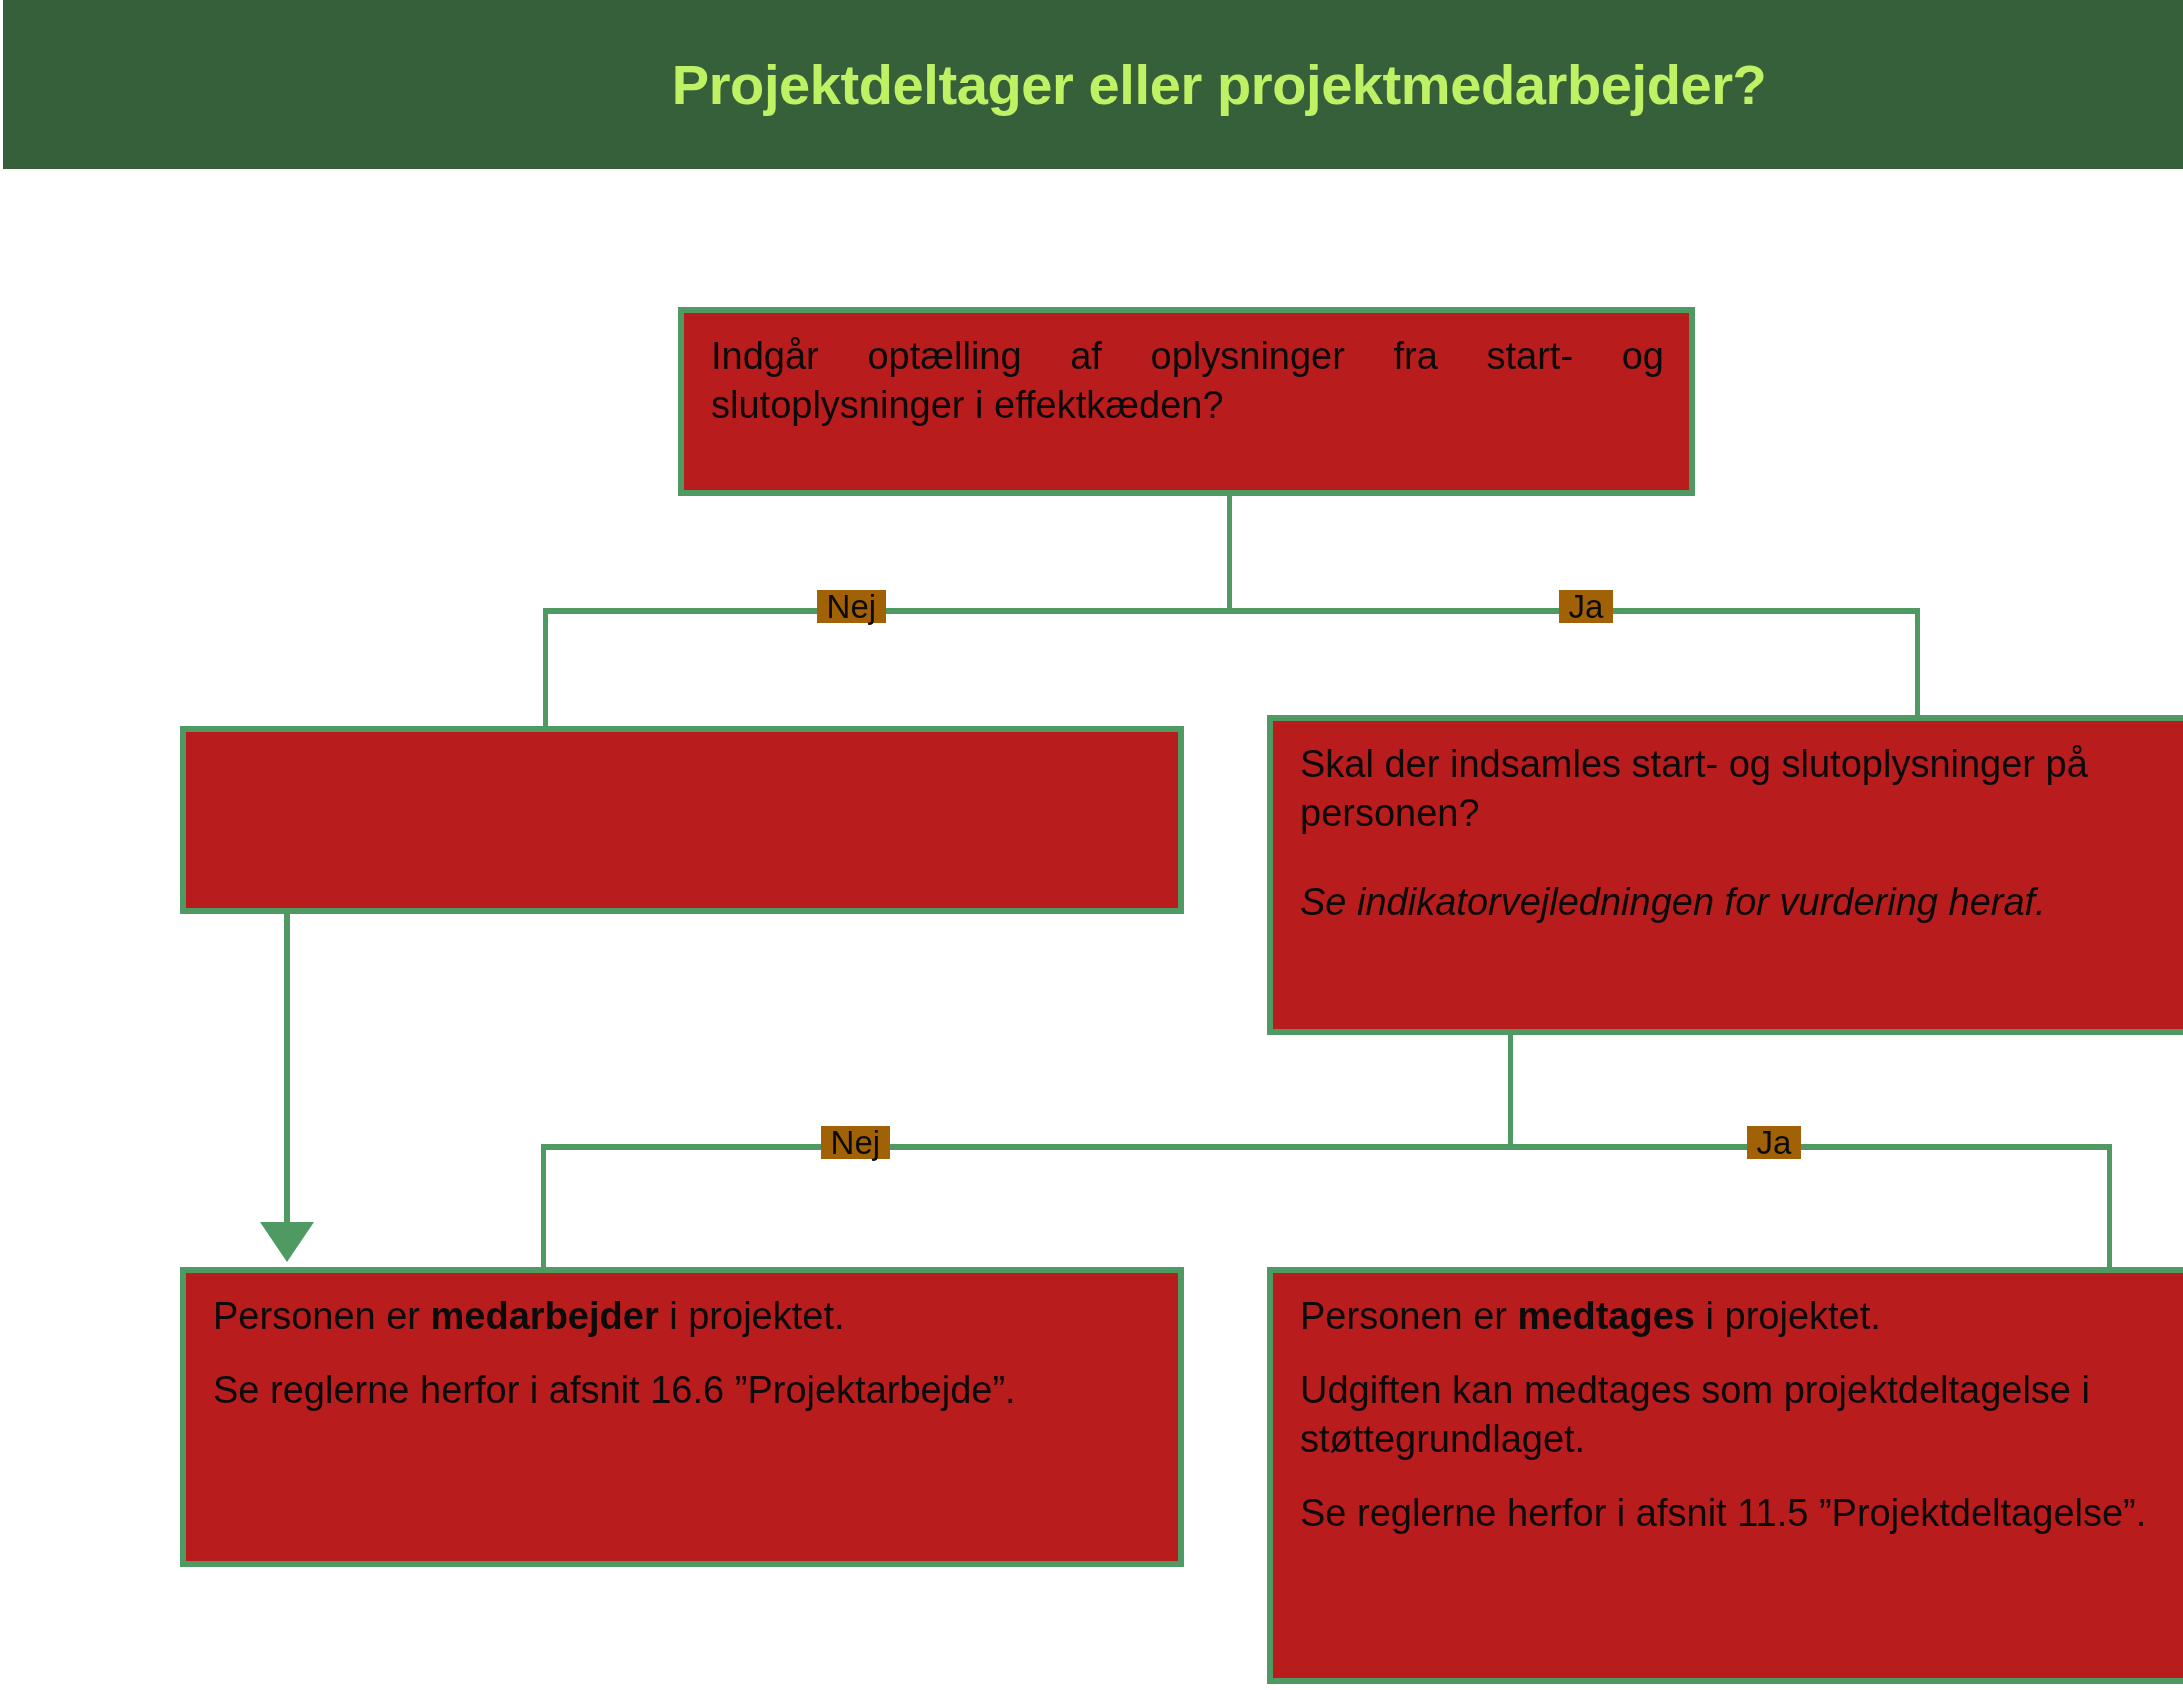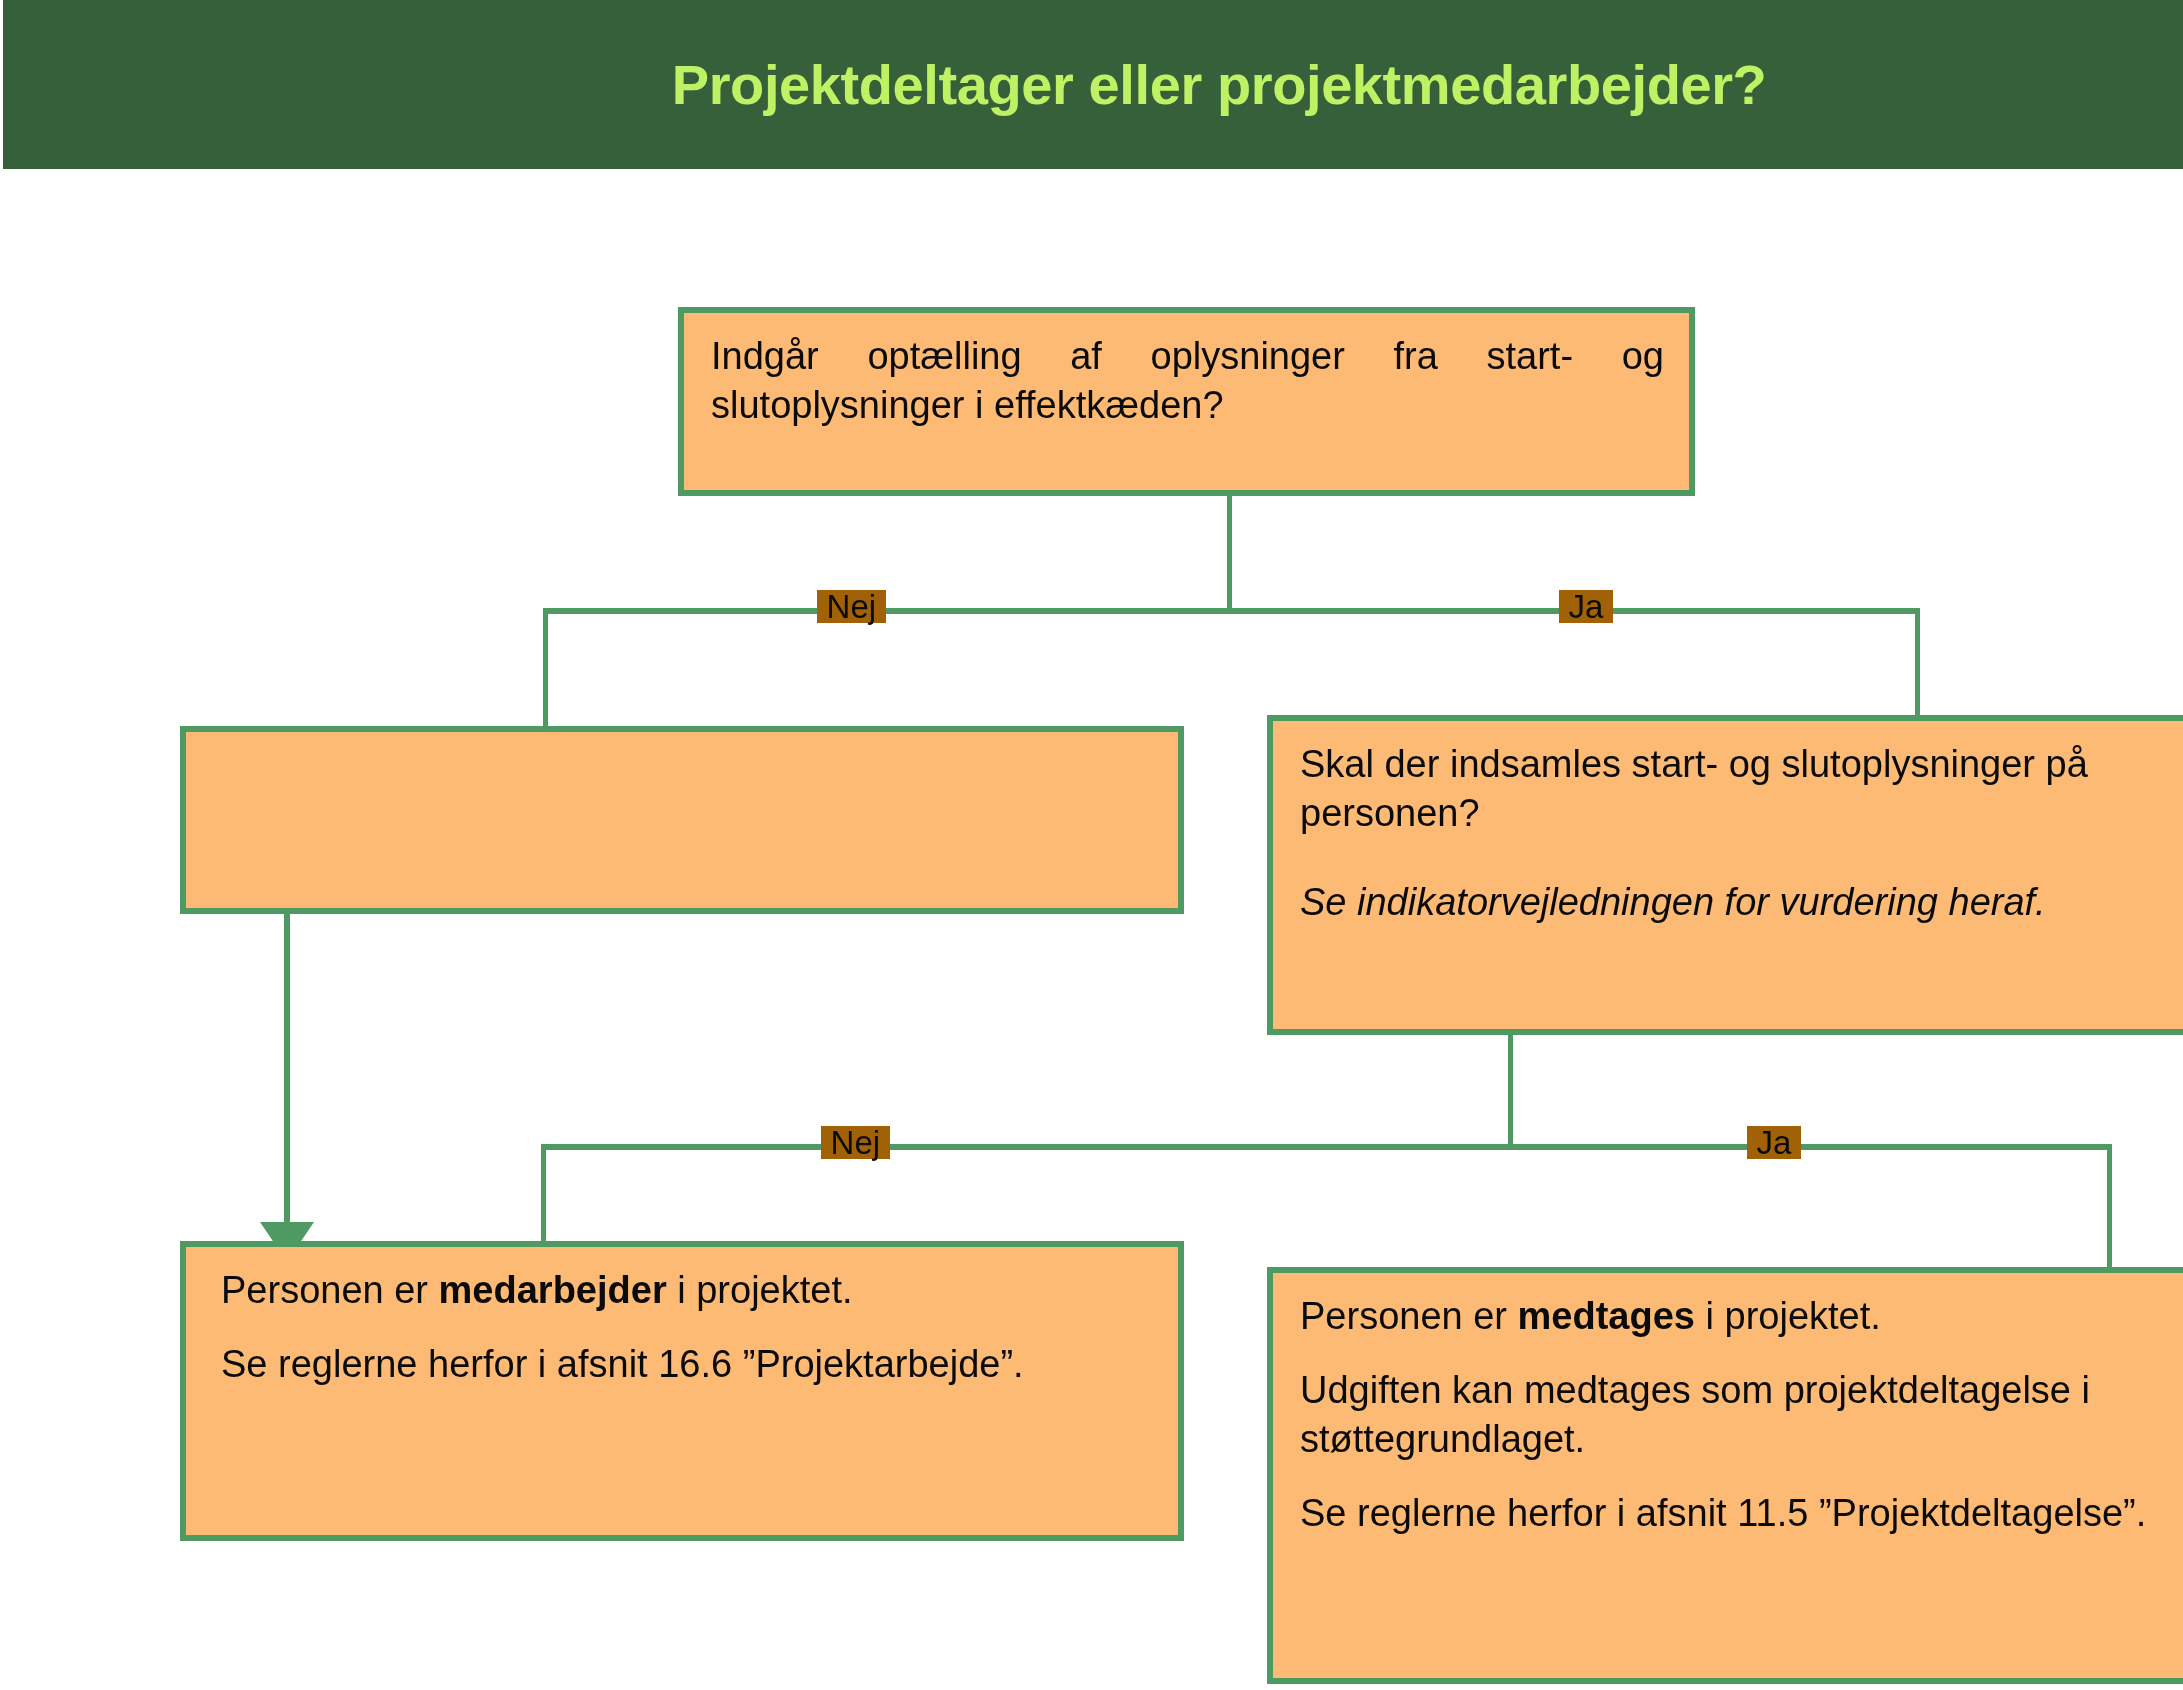--- a/index.html
+++ b/index.html
@@ -39,21 +39,21 @@
     line-height: 1.0;
     white-space: nowrap;
     font-family: "Liberation Sans", sans-serif;
   }
 
   
   .node {
     position: absolute;
     box-sizing: border-box;
     border: 6.1px solid #4E9A62;
-    background: #fdba74;
+    background: #b91c1c;
     z-index: 5;
   }
   .node-inner {
     padding: 19px 25px 19px 27px;
     font-size: 38px;
     line-height: 1.30;
     color: #0b0b0b;
     font-family: "Liberation Sans", sans-serif;
   }
   .node-inner p {
@@ -72,21 +72,21 @@
     font-style: italic;
   }
   .bold {
     font-weight: bold;
   }
 
   
   #node-top      { left: 678px; top: 307px;  width: 1017px; height: 189px; }
   #node-left     { left: 180px;  top: 726px; width: 1004px; height: 188px; }
   #node-right    { left: 1267px; top: 715px; width: 991px; height: 320px; }
-  #node-bl       { left: 180px;  top: 1241px; width: 1004px; height: 300px; padding-left: 8px; }
+  #node-bl       { left: 180px;  top: 1267px; width: 1004px; height: 300px; }
   #node-br       { left: 1267px; top: 1267px; width: 991px; height: 417px; }
 
   
   .conn {
     position: absolute;
     background: #4E9A62;
     z-index: 2;
   }
   .conn-v { width: 5.2px; }
   .conn-h { height: 6.1px; }

